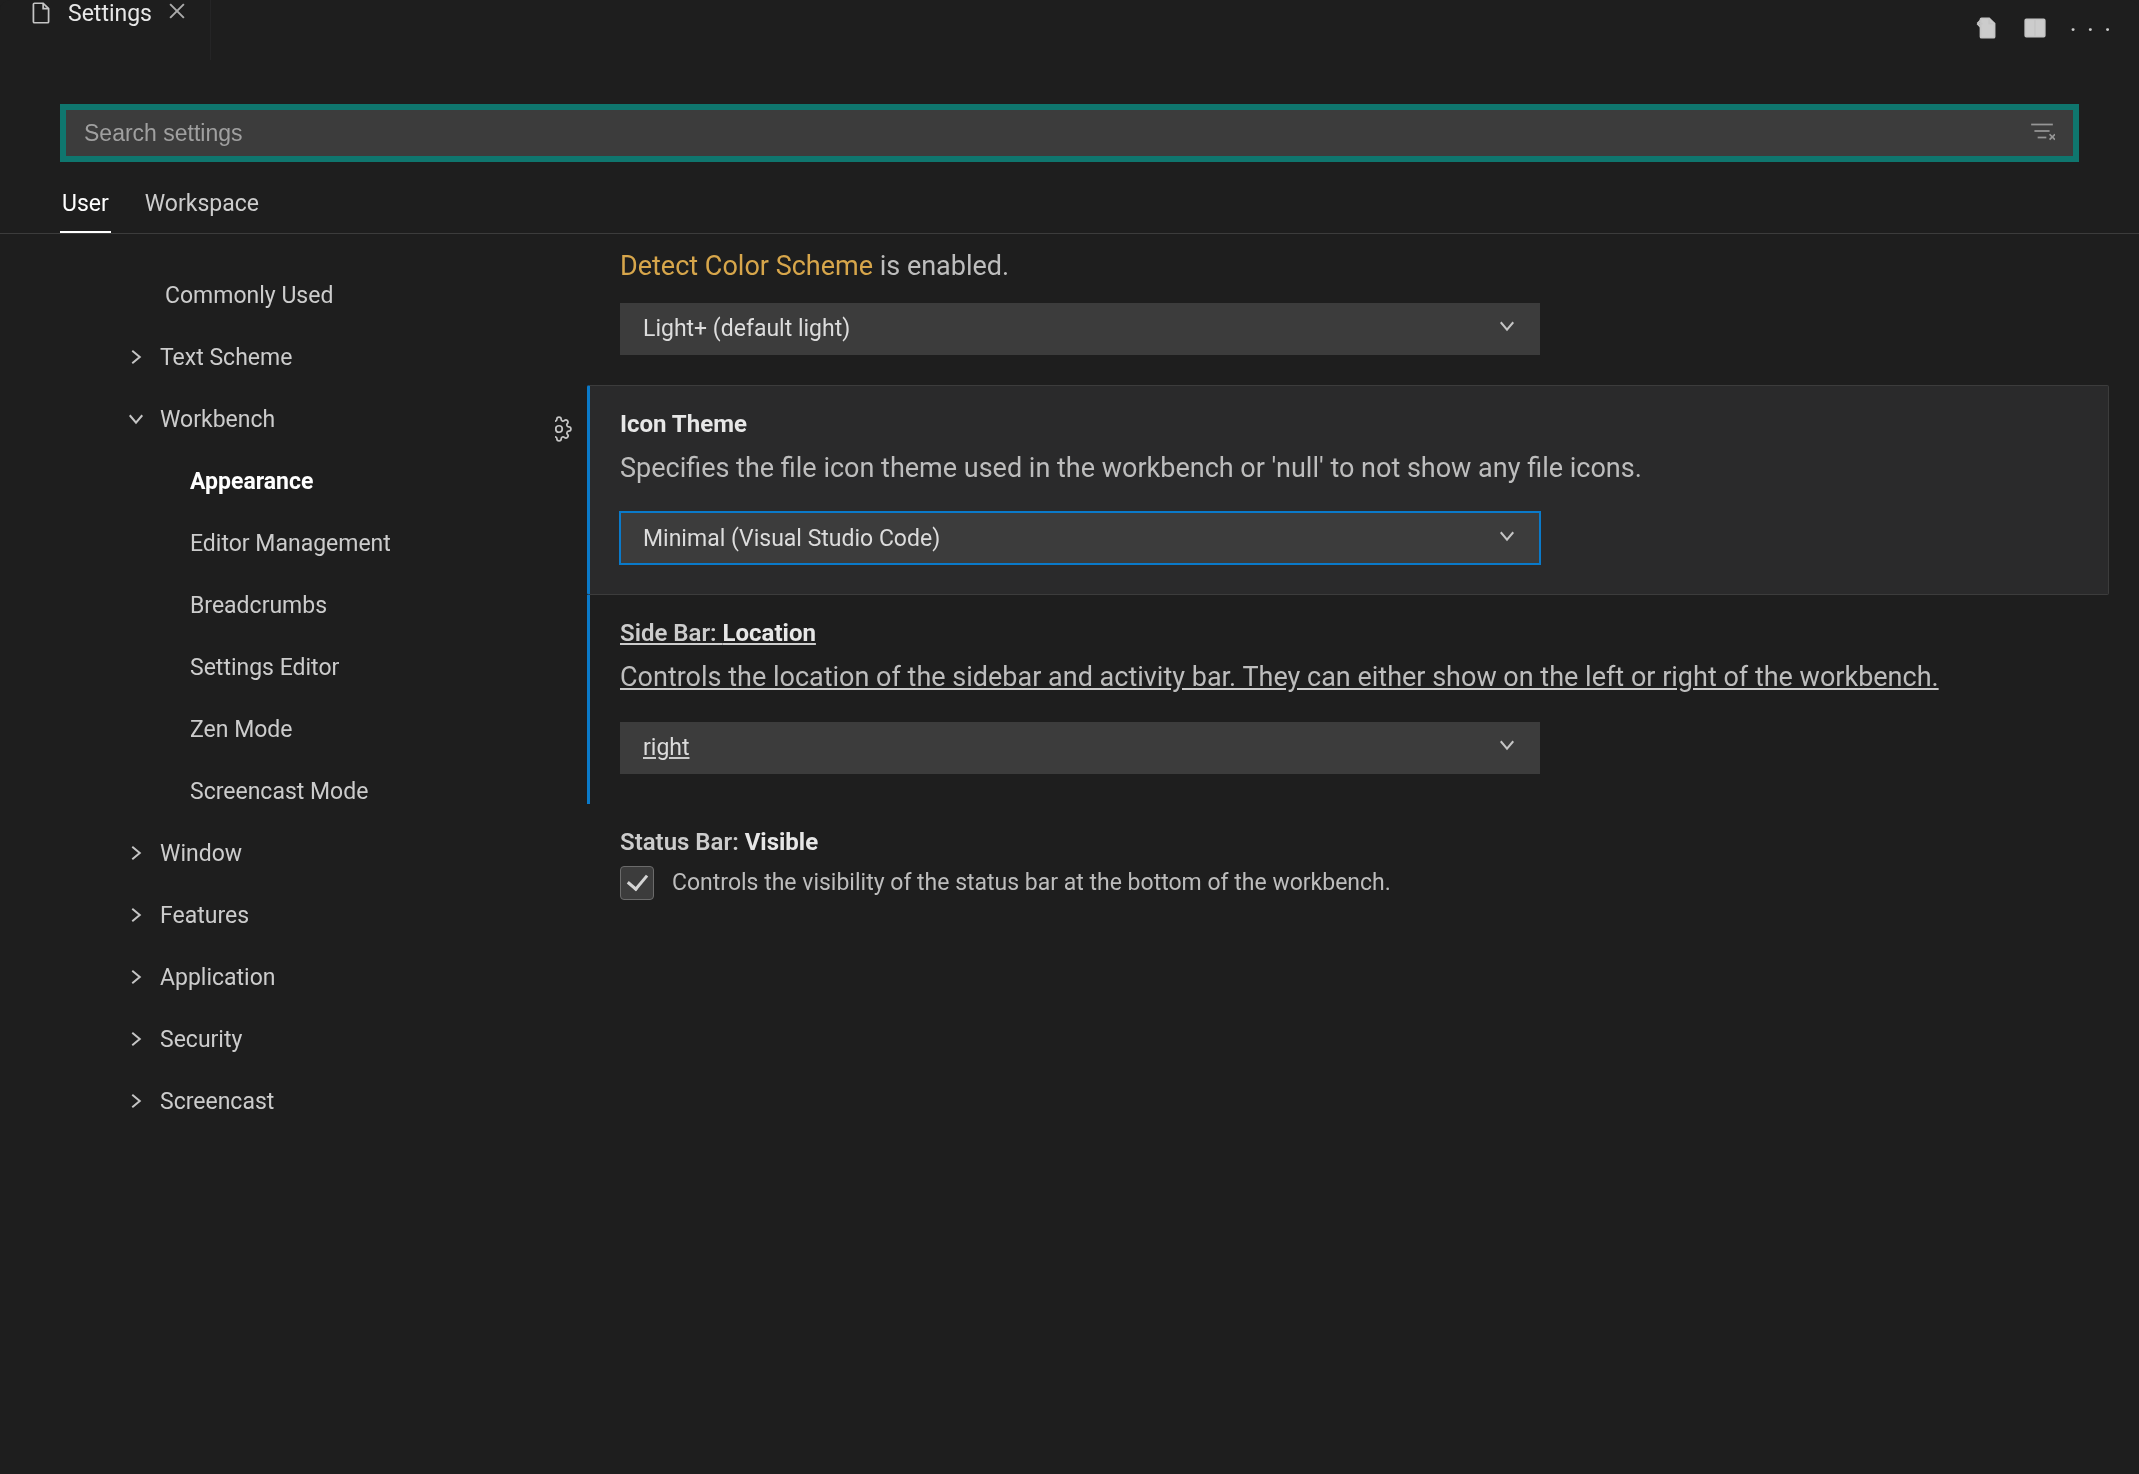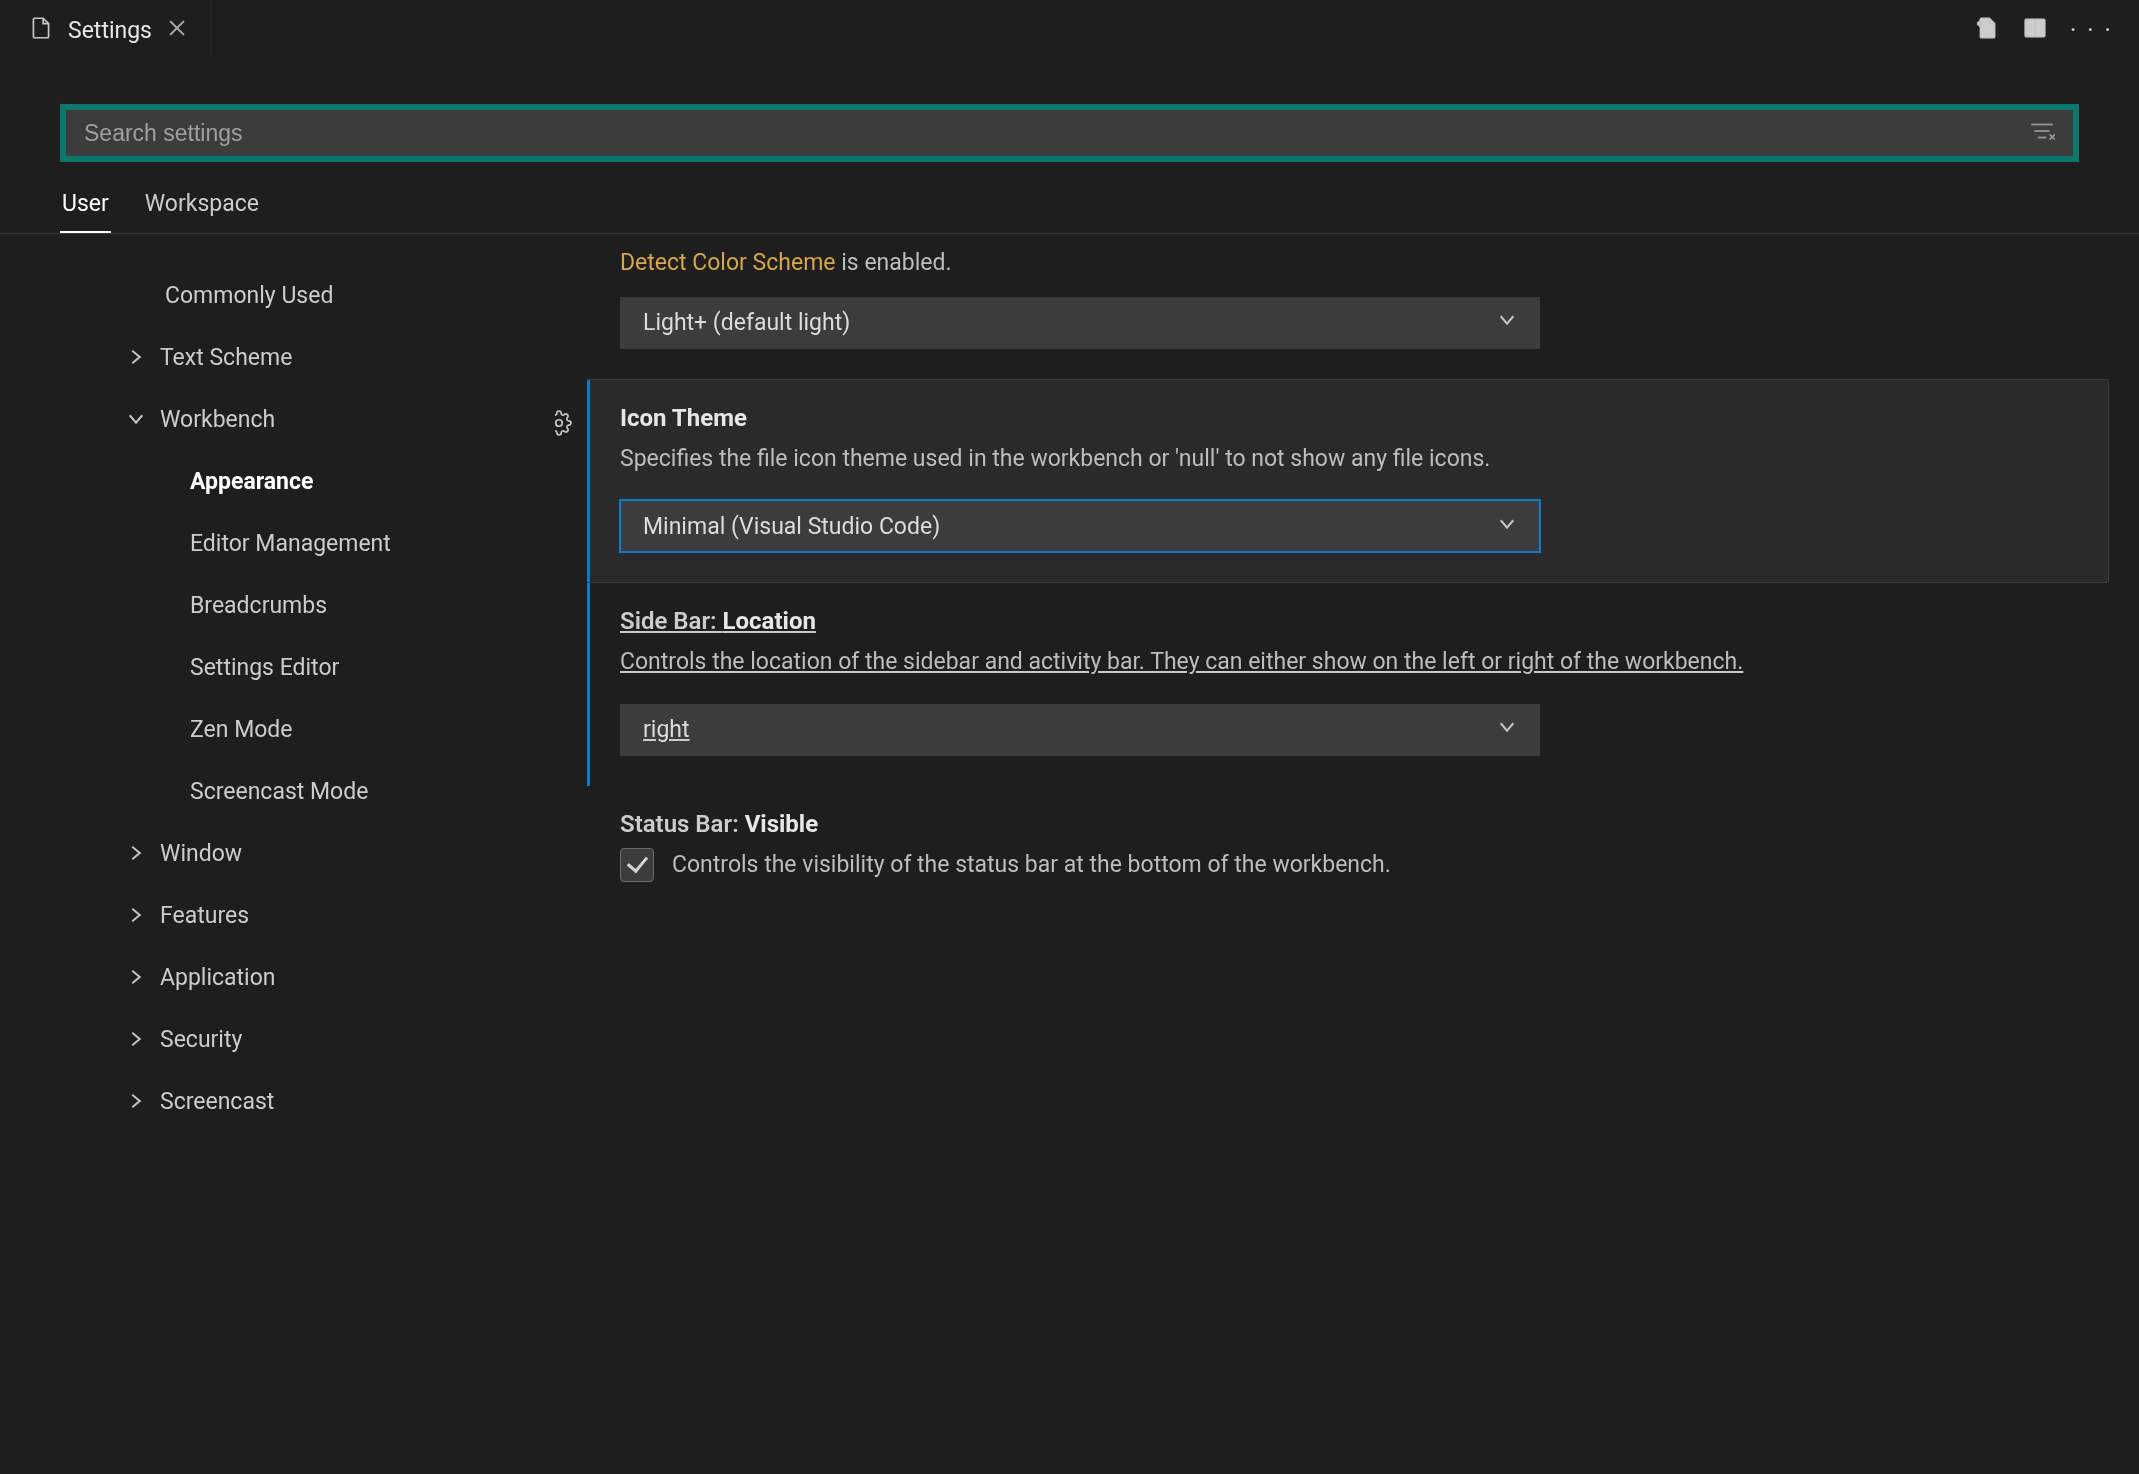--- a/index.html
+++ b/index.html
@@ -19,21 +19,21 @@
     display: flex;
     align-items: center;
     justify-content: space-between;
     height: 60px;
     background: #1e1e1e;
     padding: 0 12px 0 0;
   }
   .tab-group { display: flex; align-items: center; height: 100%; }
   .tab {
     display: flex;
-    align-items: center;
+    align-items: flex-start;
     gap: 14px;
     padding: 0 22px 0 28px;
     height: 100%;
     background: #1e1e1e;
     border-right: 1px solid #252526;
     color: #e7e7e7;
   }
   .tab .file-icon svg { width: 26px; height: 26px; }
   .tab .close-icon { opacity: 0.85; }
   .tab .close-icon svg { width: 22px; height: 22px; }
@@ -131,21 +131,21 @@
     border-radius: 2px;
   }
   .setting-title {
     font-size: 24px;
     font-weight: 700;
     color: #e7e7e7;
     margin-bottom: 10px;
   }
   .setting-title .prefix { color: #cccccc; font-weight: 600; }
   .setting-desc {
-    font-size: 23px;
+    font-size: 27px;
     color: #bdbdbd;
     line-height: 1.5;
     margin-bottom: 24px;
   }
   .partial-desc { margin-top: -4px; margin-bottom: 16px;}
   .partial-link { color: #d7a64b; }
 
   .select {
     width: 920px;
     height: 52px;

